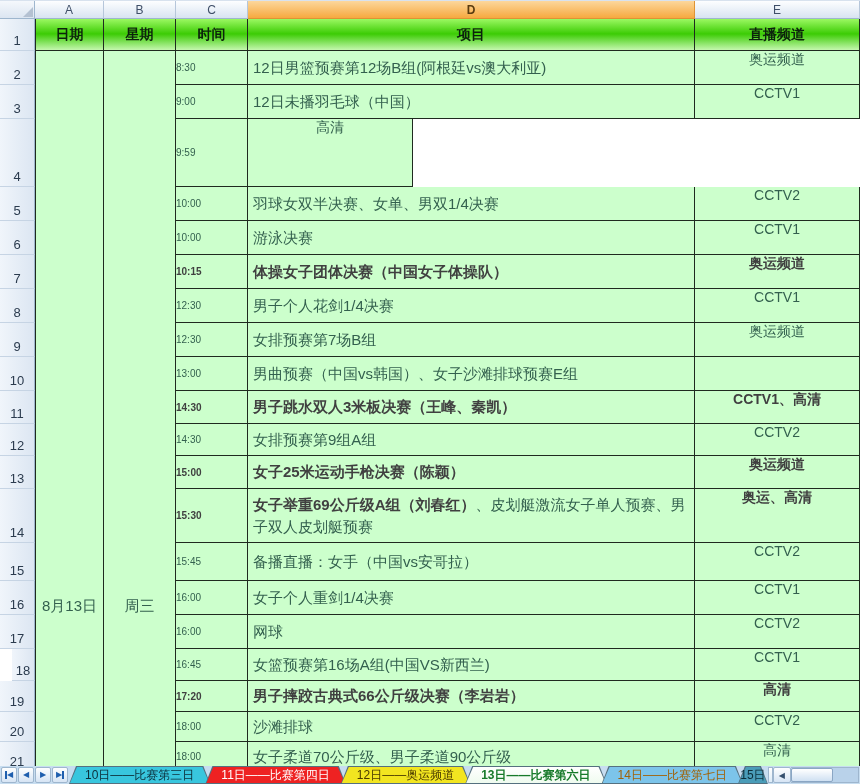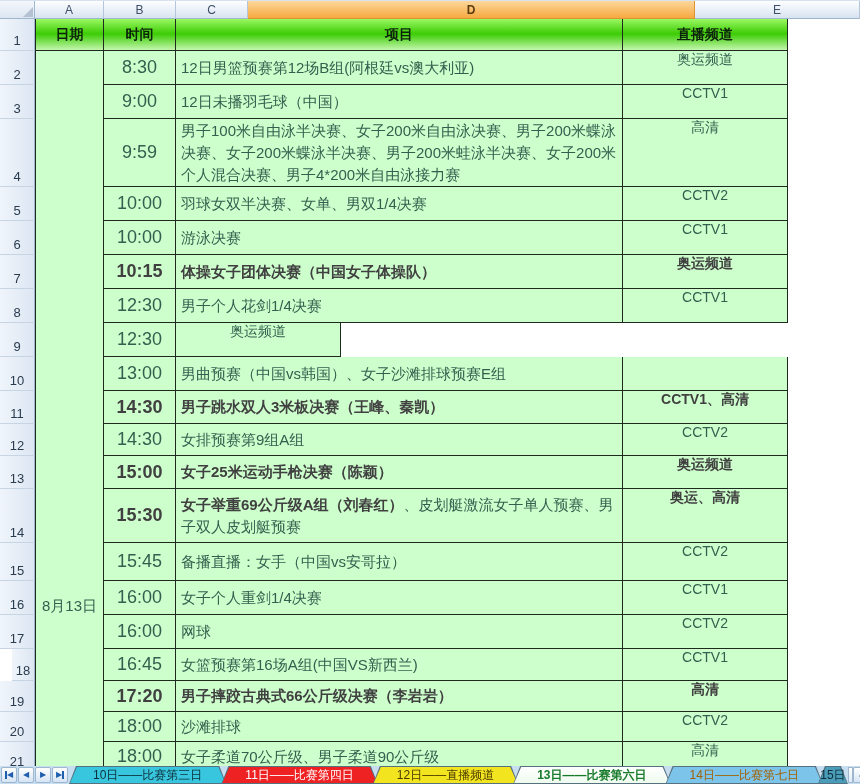--- a/index.html
+++ b/index.html
@@ -57,41 +57,41 @@
   .merged span {
     position:absolute; top:546px; left:0; right:0; text-align:center;
     font-size:15px; color:#33604e;
   }
   .hrow { display:flex; height:32px; flex:none; }
   .row { display:flex; flex:none; }
   .cell {
     background:#ccffcc; border-right:1px solid #1f2a1f; border-bottom:1px solid #1f2a1f;
     color:#33604e; overflow:hidden;
   }
-  .time  { width:72px; display:flex; align-items:center; justify-content:center; font-size:18px; }
+  .time  { width:72px; display:flex; align-items:center; justify-content:flex-start; font-size:10px; }
   .event { width:447px; display:flex; align-items:center; padding:0 5px; font-size:15px; line-height:22px; }
   .event .wrap { display:inline; }
   .chan  { width:165px; display:flex; align-items:flex-start; justify-content:center; font-size:14px; }
   .row.bold .time, .row.bold .chan, .row.bold .e1 { font-weight:bold; color:#404040; }
   .row.bold .e2 { font-weight:normal; color:#33604e; }
   
   .tabbar {
     position:absolute; left:0; bottom:0; width:860px; height:18px;
     background:#c7ddf0; display:flex; align-items:stretch; overflow:hidden;
   }
   .navbtn {
     width:16px; margin:1px 0 1px 1px; flex:none;
     display:flex; align-items:center; justify-content:center;
     background:linear-gradient(#feffff,#d6e4f4);
     border:1px solid #9eb6ce; border-radius:2px;
     color:#1f5fae; font-size:8px; line-height:1; cursor:pointer;
   }
   .navbtn .bar { display:inline-block; width:2px; height:8px; background:#1f5fae; }
   .tab {
-    position:relative; flex:none; margin-left:-5px; padding:0 24px;
+    position:relative; flex:none; margin-left:-5px; padding:0 16px;
     display:flex; align-items:center; justify-content:center; cursor:pointer;
   }
   .tab .bgA { position:absolute; inset:0; clip-path:polygon(7px 0, calc(100% - 7px) 0, 100% 100%, 0 100%); background:#55707f; }
   .tab .bgB { position:absolute; inset:1px; clip-path:polygon(7px 0, calc(100% - 7px) 0, 100% 100%, 0 100%); }
   .tab .lbl { position:relative; z-index:1; font-size:12px; white-space:nowrap; line-height:16px; }
   .tab.active .lbl { font-weight:bold; }
   .tab.partial { width:30px; padding:0 4px; overflow:hidden; }
   .splitter { width:5px; flex:none; background:linear-gradient(#ffffff,#dcebf8); border:1px solid #9eb6ce; margin:1px 0; }
   .hscroll { flex:1; display:flex; align-items:stretch; margin:1px 1px 1px 0; }
   .scrollbtn {
@@ -200,20 +200,26 @@
         </div>
       </div>
 
     <div class="colA">
       <div class="hcell">日期</div>
       <div class="merged">
         <span>8月13日</span>
       </div>
     </div>
 
+    <div class="colB">
+      <div class="hcell">星期</div>
+      <div class="merged">
+        <span>周三</span>
+      </div>
+    </div>
 
     <div class="grid">
       <div class="hrow">
         <div class="hcell" style="width:72px;">时间</div>
         <div class="hcell" style="width:447px;">项目</div>
         <div class="hcell" style="width:165px;">直播频道</div>
       </div>
       <div id="rows">
           <div class="row" style="height: 34px;">
     <div class="cell time">
@@ -234,23 +240,20 @@
       <div class="wrap"><span class="e1">12日未播羽毛球（中国）</span><span class="e2"></span></div>
     </div>
     <div class="cell chan">
               <span>CCTV1</span>
             </div>
   </div>
           <div class="row" style="height: 68px;">
     <div class="cell time">
               <span>9:59</span>
             </div>
-    <div class="cell event">
-      <div class="wrap"><span class="e1">男子100米自由泳半决赛、女子200米自由泳决赛、男子200米蝶泳决赛、女子200米蝶泳半决赛、男子200米蛙泳半决赛、女子200米个人混合决赛、男子4*200米自由泳接力赛</span><span class="e2"></span></div>
-    </div>
     <div class="cell chan">
               <span>高清</span>
             </div>
   </div>
           <div class="row" style="height: 34px;">
     <div class="cell time">
               <span>10:00</span>
             </div>
     <div class="cell event">
       <div class="wrap"><span class="e1">羽球女双半决赛、女单、男双1/4决赛</span><span class="e2"></span></div>
@@ -289,20 +292,23 @@
       <div class="wrap"><span class="e1">男子个人花剑1/4决赛</span><span class="e2"></span></div>
     </div>
     <div class="cell chan">
               <span>CCTV1</span>
             </div>
   </div>
           <div class="row" style="height: 34px;">
     <div class="cell time">
               <span>12:30</span>
             </div>
+    <div class="cell event">
+      <div class="wrap"><span class="e1">女排预赛第7场B组</span><span class="e2"></span></div>
+    </div>
     <div class="cell chan">
               <span>奥运频道</span>
             </div>
   </div>
           <div class="row" style="height: 34px;">
     <div class="cell time">
               <span>13:00</span>
             </div>
     <div class="cell event">
       <div class="wrap"><span class="e1">男曲预赛（中国vs韩国）、女子沙滩排球预赛E组</span><span class="e2"></span></div>
@@ -448,21 +454,21 @@
     <span class="lbl" style="color: rgb(12, 46, 58);">10日——比赛第三日</span>
   </div>
         <div class="tab">
     <div class="bgA"></div>
     <div class="bgB" style="background: rgb(238, 34, 34);"></div>
     <span class="lbl" style="color: rgb(255, 255, 255);">11日——比赛第四日</span>
   </div>
         <div class="tab">
     <div class="bgA"></div>
     <div class="bgB" style="background: rgb(242, 229, 32);"></div>
-    <span class="lbl" style="color: rgb(74, 58, 0);">12日——直播频道</span>
+    <span class="lbl" style="color: rgb(74, 58, 0);">12日——奥运频道</span>
   </div>
         <div class="tab active">
     <div class="bgA"></div>
     <div class="bgB" style="background: linear-gradient(rgb(255, 255, 255), rgb(239, 251, 239));"></div>
     <span class="lbl" style="color: rgb(23, 122, 42);">13日——比赛第六日</span>
   </div>
         <div class="tab">
     <div class="bgA"></div>
     <div class="bgB" style="background: rgb(124, 196, 234);"></div>
     <span class="lbl" style="color: #a16207;">14日——比赛第七日</span>

